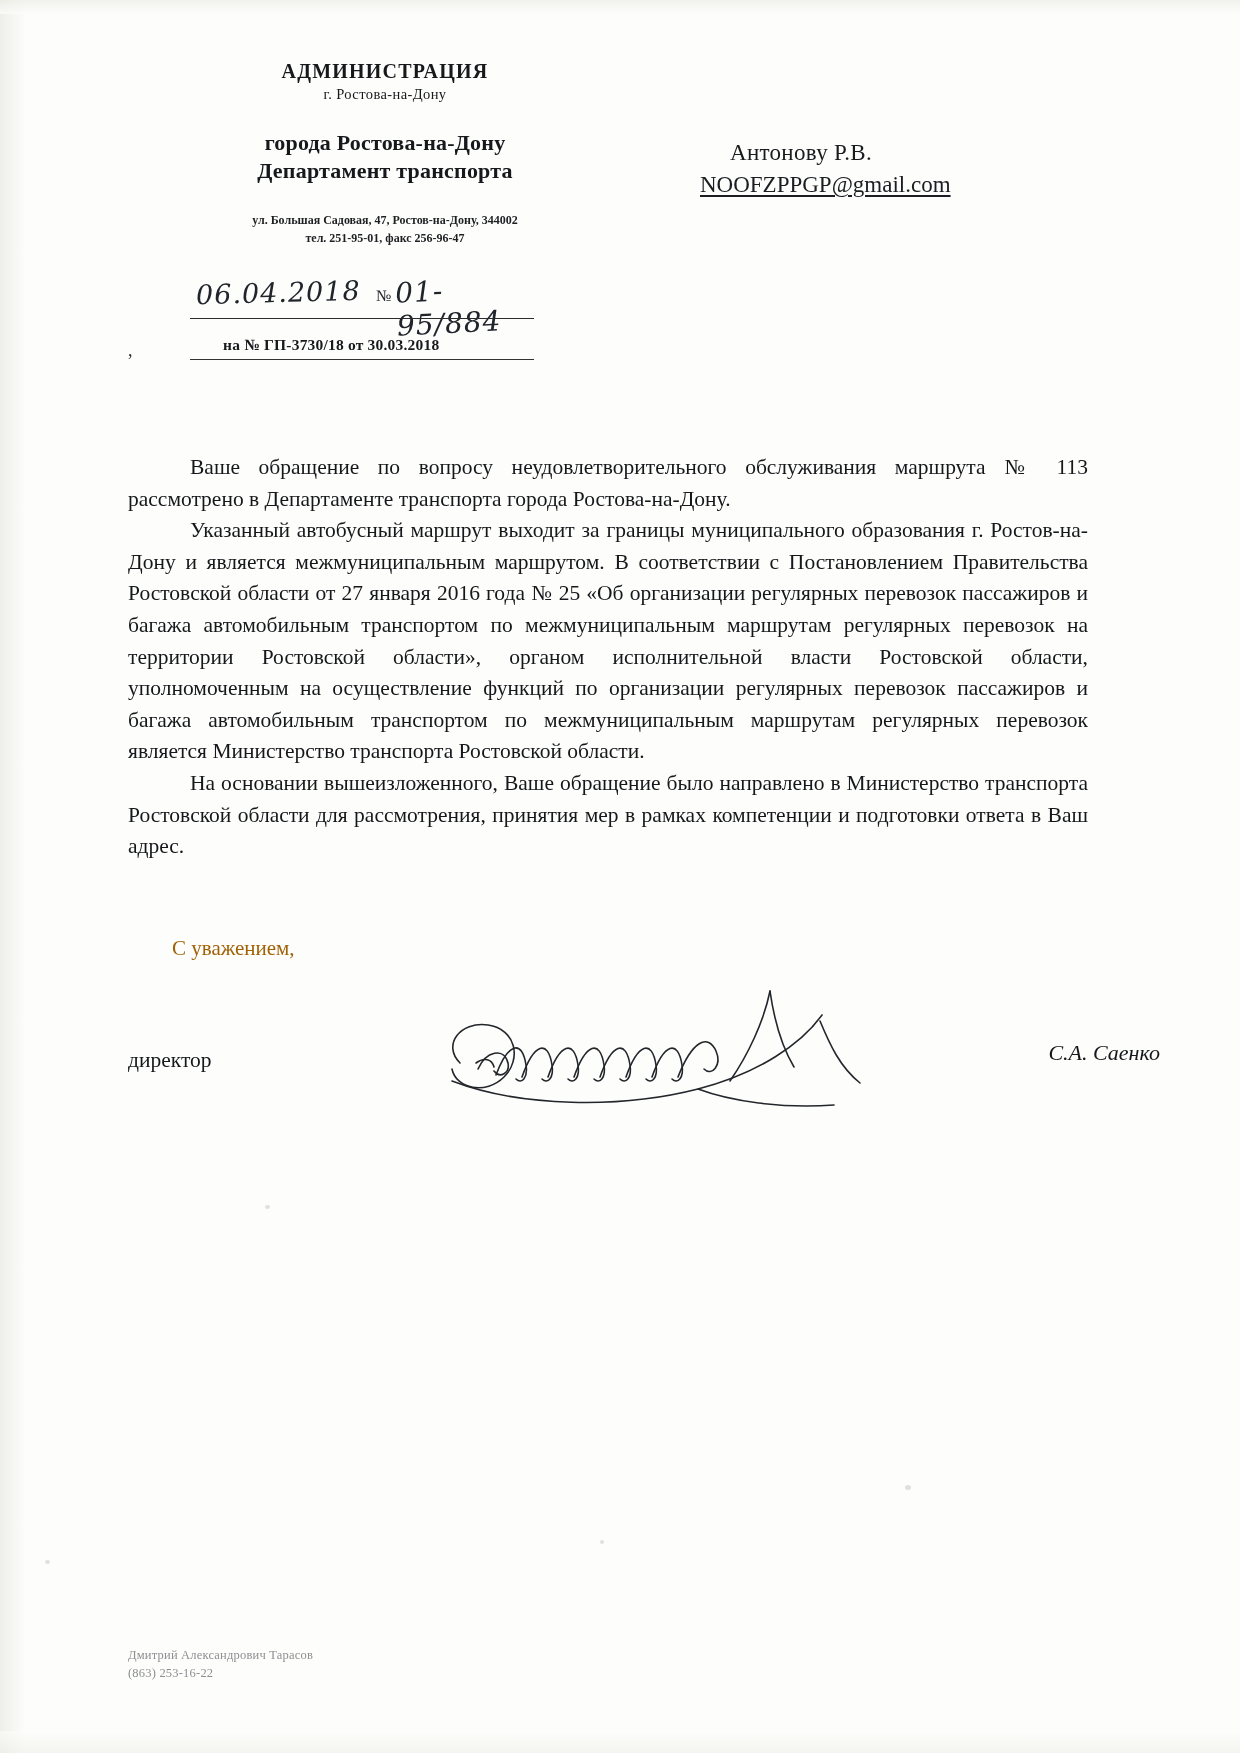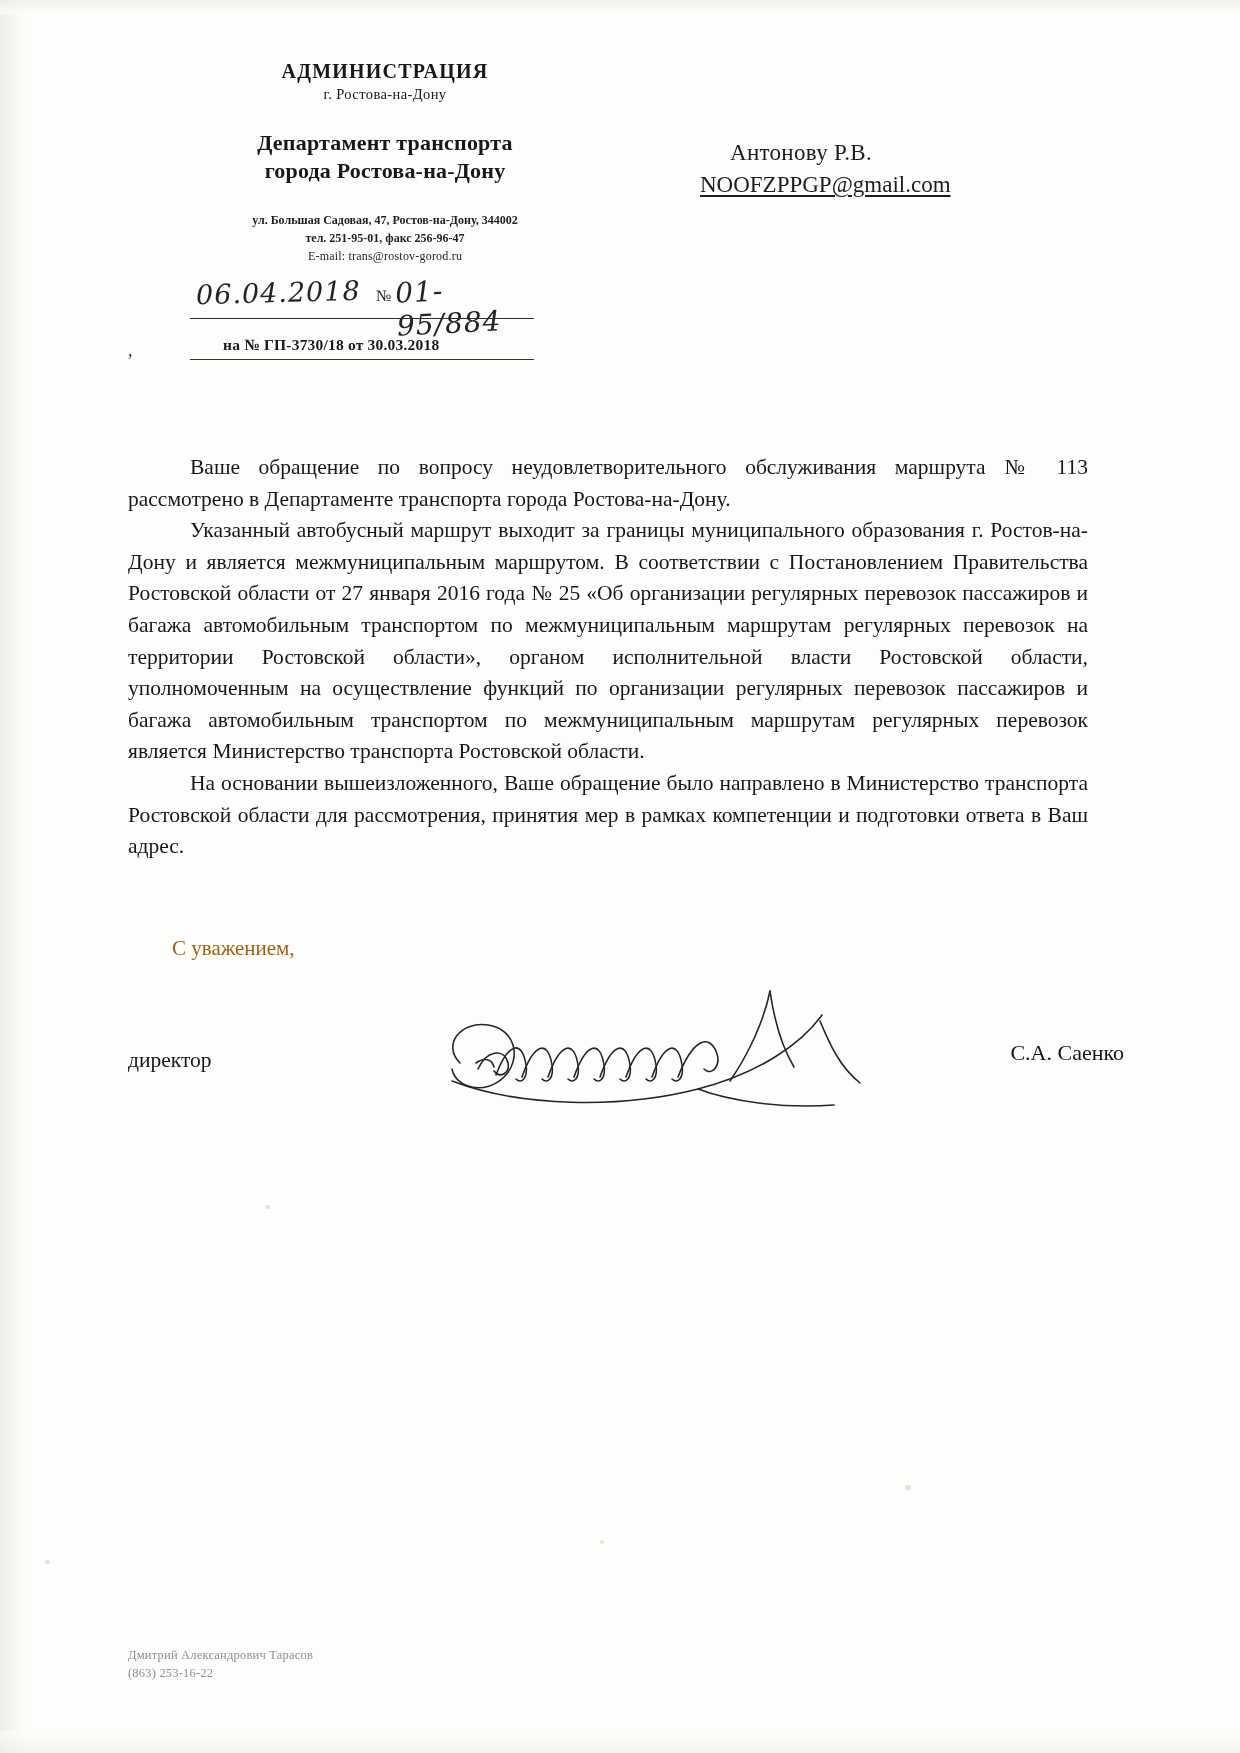--- a/index.html
+++ b/index.html
@@ -204,24 +204,25 @@
   }
   .sig-role {
     position: absolute;
     left: 128px;
     top: 1048px;
     font-size: 21.5px;
     color: #15171b;
   }
   .sig-name {
     position: absolute;
-    right: 116px;
+    right: 80px;
     top: 1040px;
     font-size: 22px;
     color: #15171b;
+    font-style: italic;
   }
   .signature {
     position: absolute;
     left: 430px;
     top: 985px;
     width: 470px;
     height: 140px;
     pointer-events: none;
   }
 
@@ -255,27 +256,26 @@
 
   <div class="speck" style="left:265px;top:1205px;width:5px;height:4px;"></div>
   <div class="speck" style="left:905px;top:1485px;width:6px;height:5px;"></div>
   <div class="speck" style="left:600px;top:1540px;width:4px;height:4px;"></div>
   <div class="speck" style="left:45px;top:1560px;width:5px;height:4px;"></div>
 
   <div class="letterhead">
     <div class="lh-admin">АДМИНИСТРАЦИЯ</div>
     <div class="lh-city">г. Ростова-на-Дону</div>
     <div class="lh-dept">
+      <div>города Ростова-на-Дону</div>
       <div>Департамент транспорта</div>
-      <div>города Ростова-на-Дону</div>
     </div>
     <div class="lh-contacts">
       <div>ул. Большая Садовая, 47,  Ростов-на-Дону, 344002</div>
       <div>тел. 251-95-01, факс 256-96-47</div>
-      <div class="mail">E-mail:  trans@rostov-gorod.ru</div>
     </div>
   </div>
 
   <div class="hand-line">
     <span class="hand-date">06.04.2018</span>
     <span class="hand-no">№</span>
     <span class="hand-num">01-95/884</span>
   </div>
   <div class="rule-1"></div>
 

